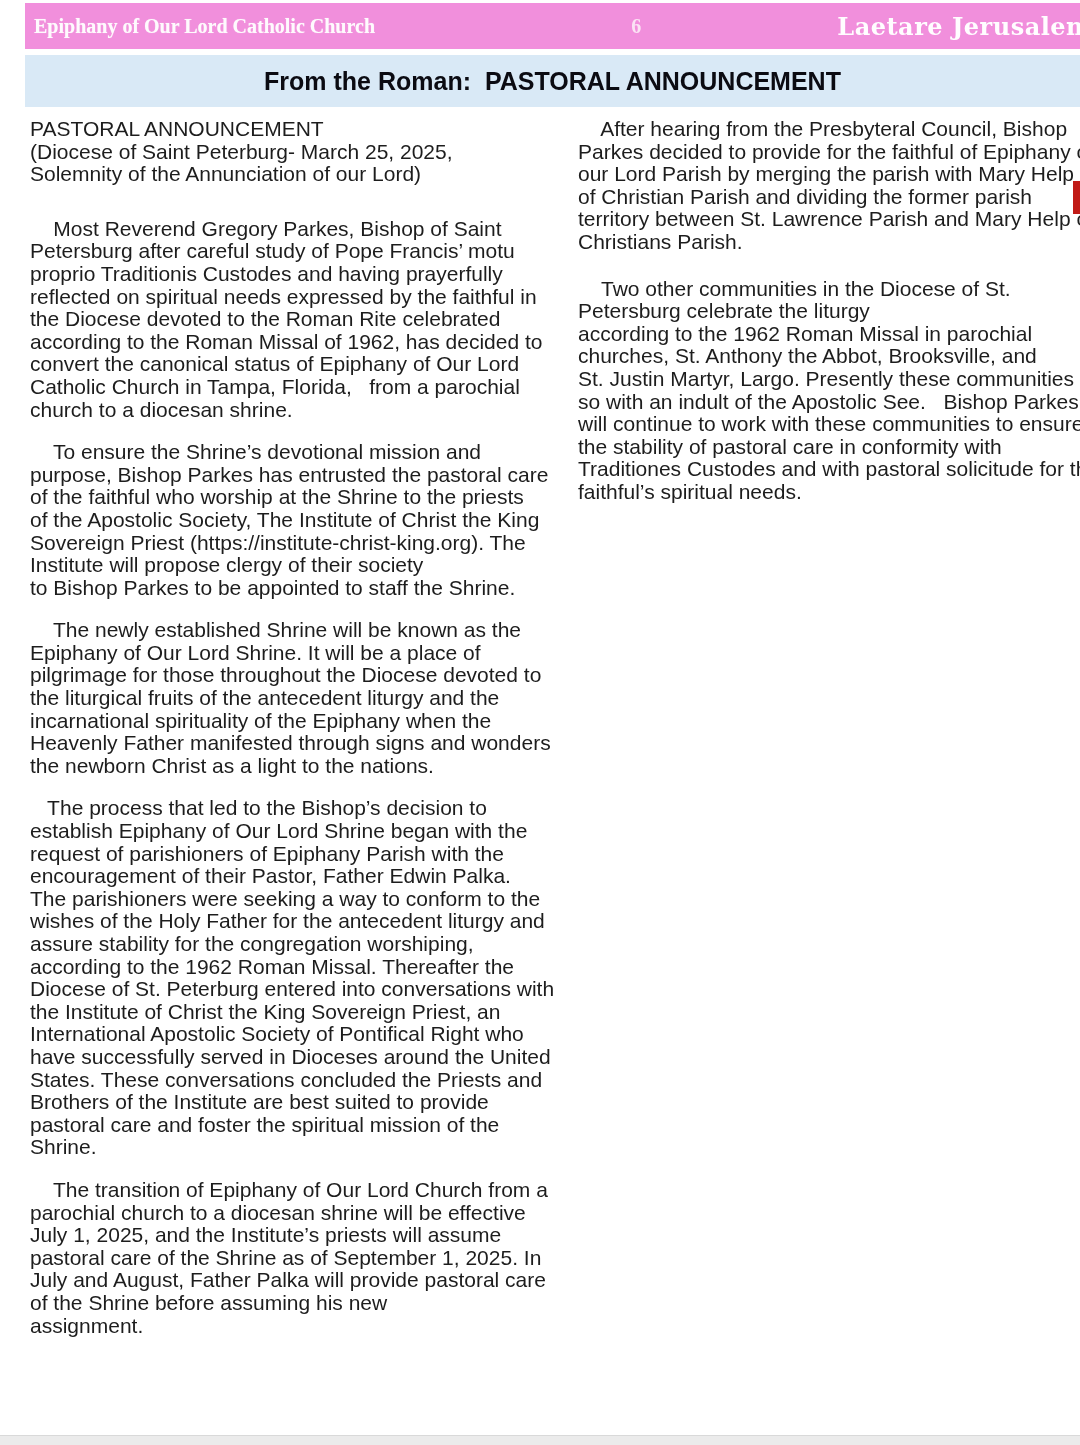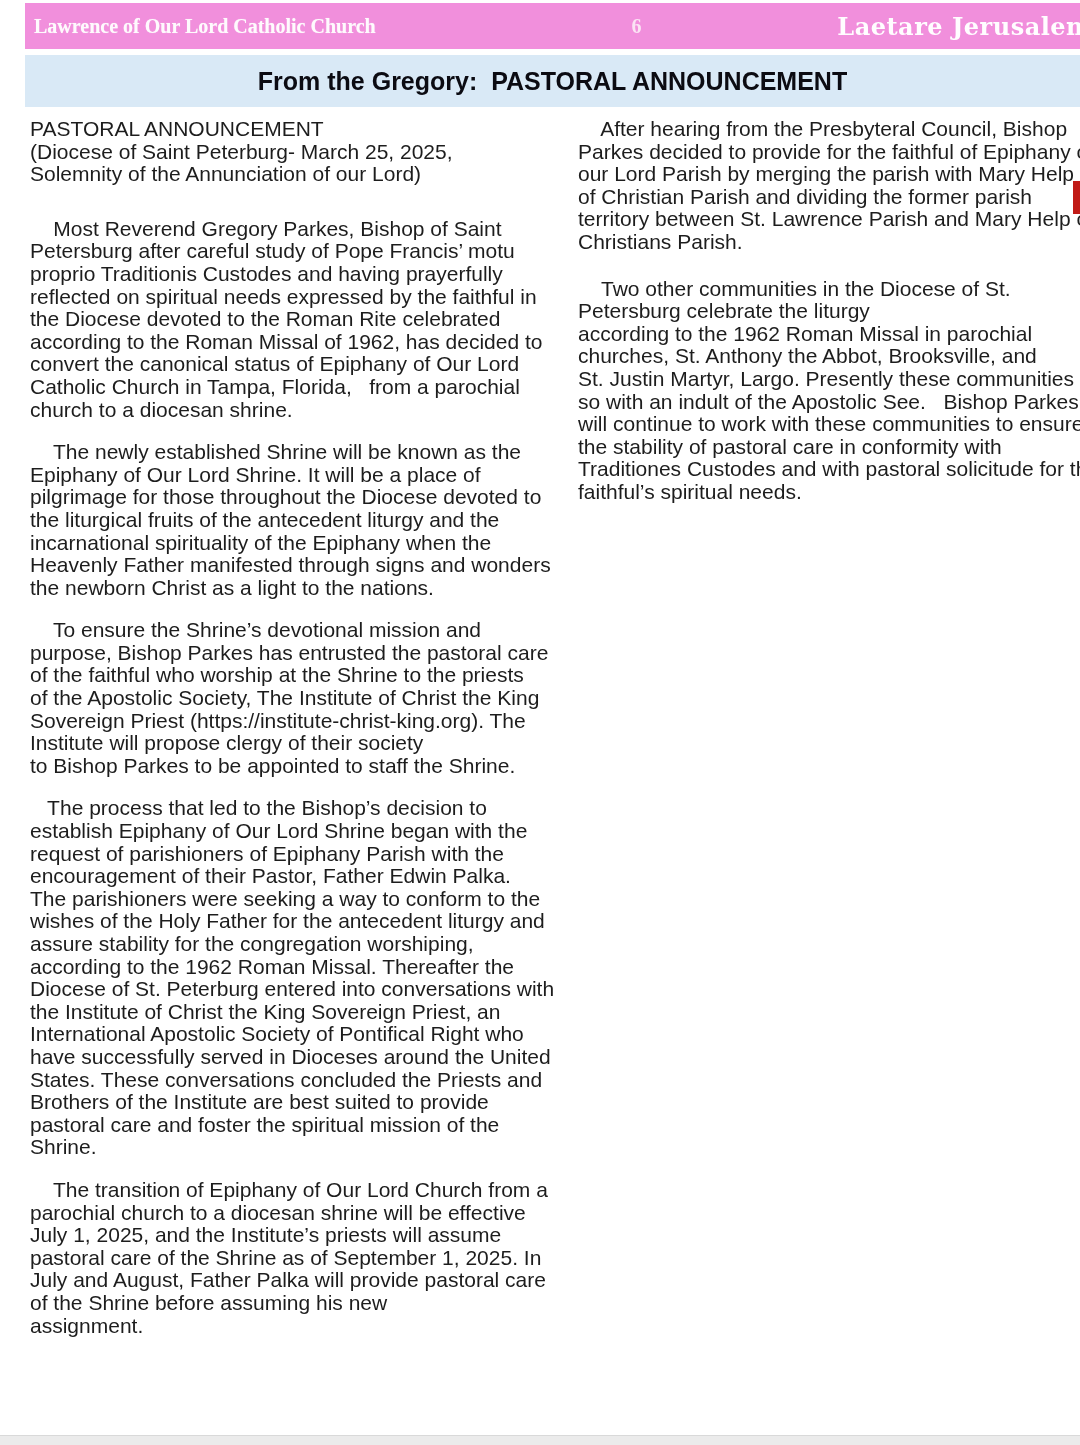--- a/index.html
+++ b/index.html
@@ -101,58 +101,58 @@
     background: #ebebeb;
     border-top: 1px solid #d9d9d9;
   }
 </style>
 </head>
 <body>
 
 <div class="page">
 
   <div class="masthead">
-    <span class="church-name">Lawrence of Our Lord Catholic Church</span>
+    <span class="church-name">Epiphany of Our Lord Catholic Church</span>
     <span class="page-number">6</span>
     <span class="motto">Laetare Jerusalem</span>
   </div>
 
   <div class="banner">
-    <span class="banner-title">From the Gregory:  PASTORAL ANNOUNCEMENT</span>
+    <span class="banner-title">From the Roman:  PASTORAL ANNOUNCEMENT</span>
   </div>
 
   <div class="red-edge-mark"></div>
 
   <div class="col col-left">
     <div class="para">PASTORAL ANNOUNCEMENT
 (Diocese of Saint Peterburg- March 25, 2025,
 Solemnity of the Annunciation of our Lord)</div>
     <div class="para gap-large">    Most Reverend Gregory Parkes, Bishop of Saint
 Petersburg after careful study of Pope Francis’ motu
 proprio Traditionis Custodes and having prayerfully
 reflected on spiritual needs expressed by the faithful in
 the Diocese devoted to the Roman Rite celebrated
 according to the Roman Missal of 1962, has decided to
 convert the canonical status of Epiphany of Our Lord
 Catholic Church in Tampa, Florida,   from a parochial
 church to a diocesan shrine.</div>
+    <div class="para">    To ensure the Shrine’s devotional mission and
+purpose, Bishop Parkes has entrusted the pastoral care
+of the faithful who worship at the Shrine to the priests
+of the Apostolic Society, The Institute of Christ the King
+Sovereign Priest (https://institute-christ-king.org). The
+Institute will propose clergy of their society
+to Bishop Parkes to be appointed to staff the Shrine.</div>
     <div class="para">    The newly established Shrine will be known as the
 Epiphany of Our Lord Shrine. It will be a place of
 pilgrimage for those throughout the Diocese devoted to
 the liturgical fruits of the antecedent liturgy and the
 incarnational spirituality of the Epiphany when the
 Heavenly Father manifested through signs and wonders
 the newborn Christ as a light to the nations.</div>
-    <div class="para">    To ensure the Shrine’s devotional mission and
-purpose, Bishop Parkes has entrusted the pastoral care
-of the faithful who worship at the Shrine to the priests
-of the Apostolic Society, The Institute of Christ the King
-Sovereign Priest (https://institute-christ-king.org). The
-Institute will propose clergy of their society
-to Bishop Parkes to be appointed to staff the Shrine.</div>
     <div class="para">   The process that led to the Bishop’s decision to
 establish Epiphany of Our Lord Shrine began with the
 request of parishioners of Epiphany Parish with the
 encouragement of their Pastor, Father Edwin Palka.
 The parishioners were seeking a way to conform to the
 wishes of the Holy Father for the antecedent liturgy and
 assure stability for the congregation worshiping,
 according to the 1962 Roman Missal. Thereafter the
 Diocese of St. Peterburg entered into conversations with
 the Institute of Christ the King Sovereign Priest, an

